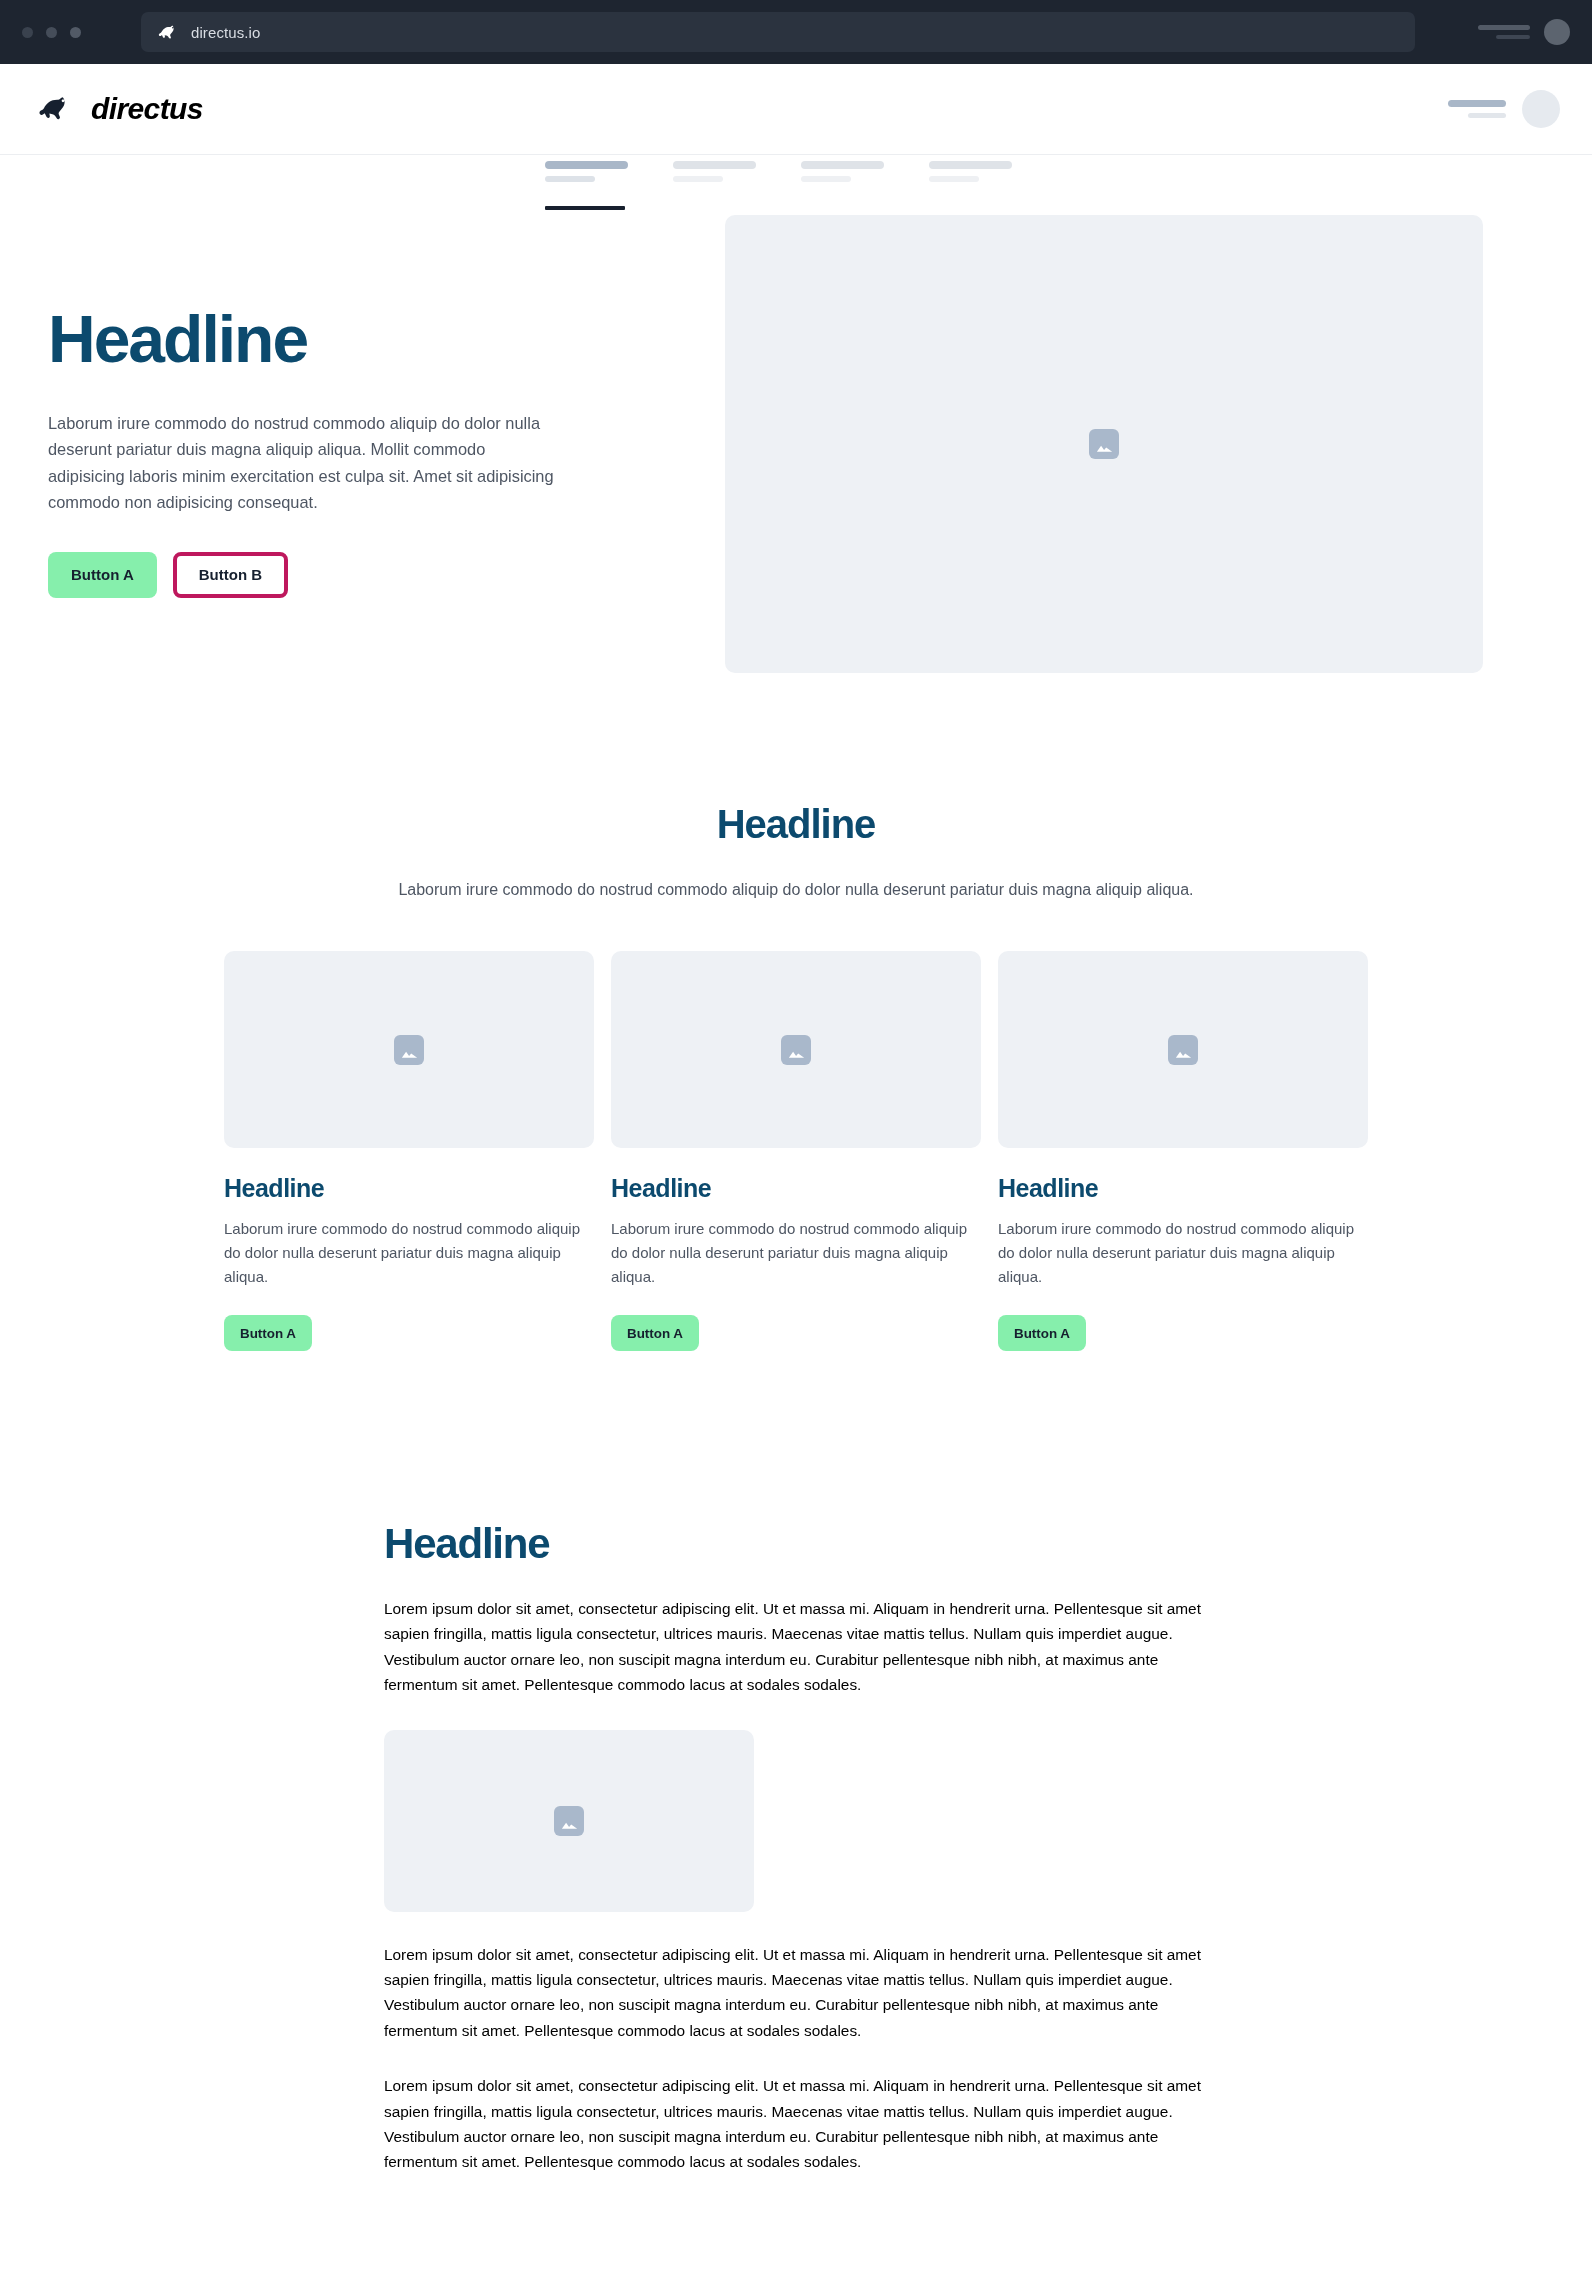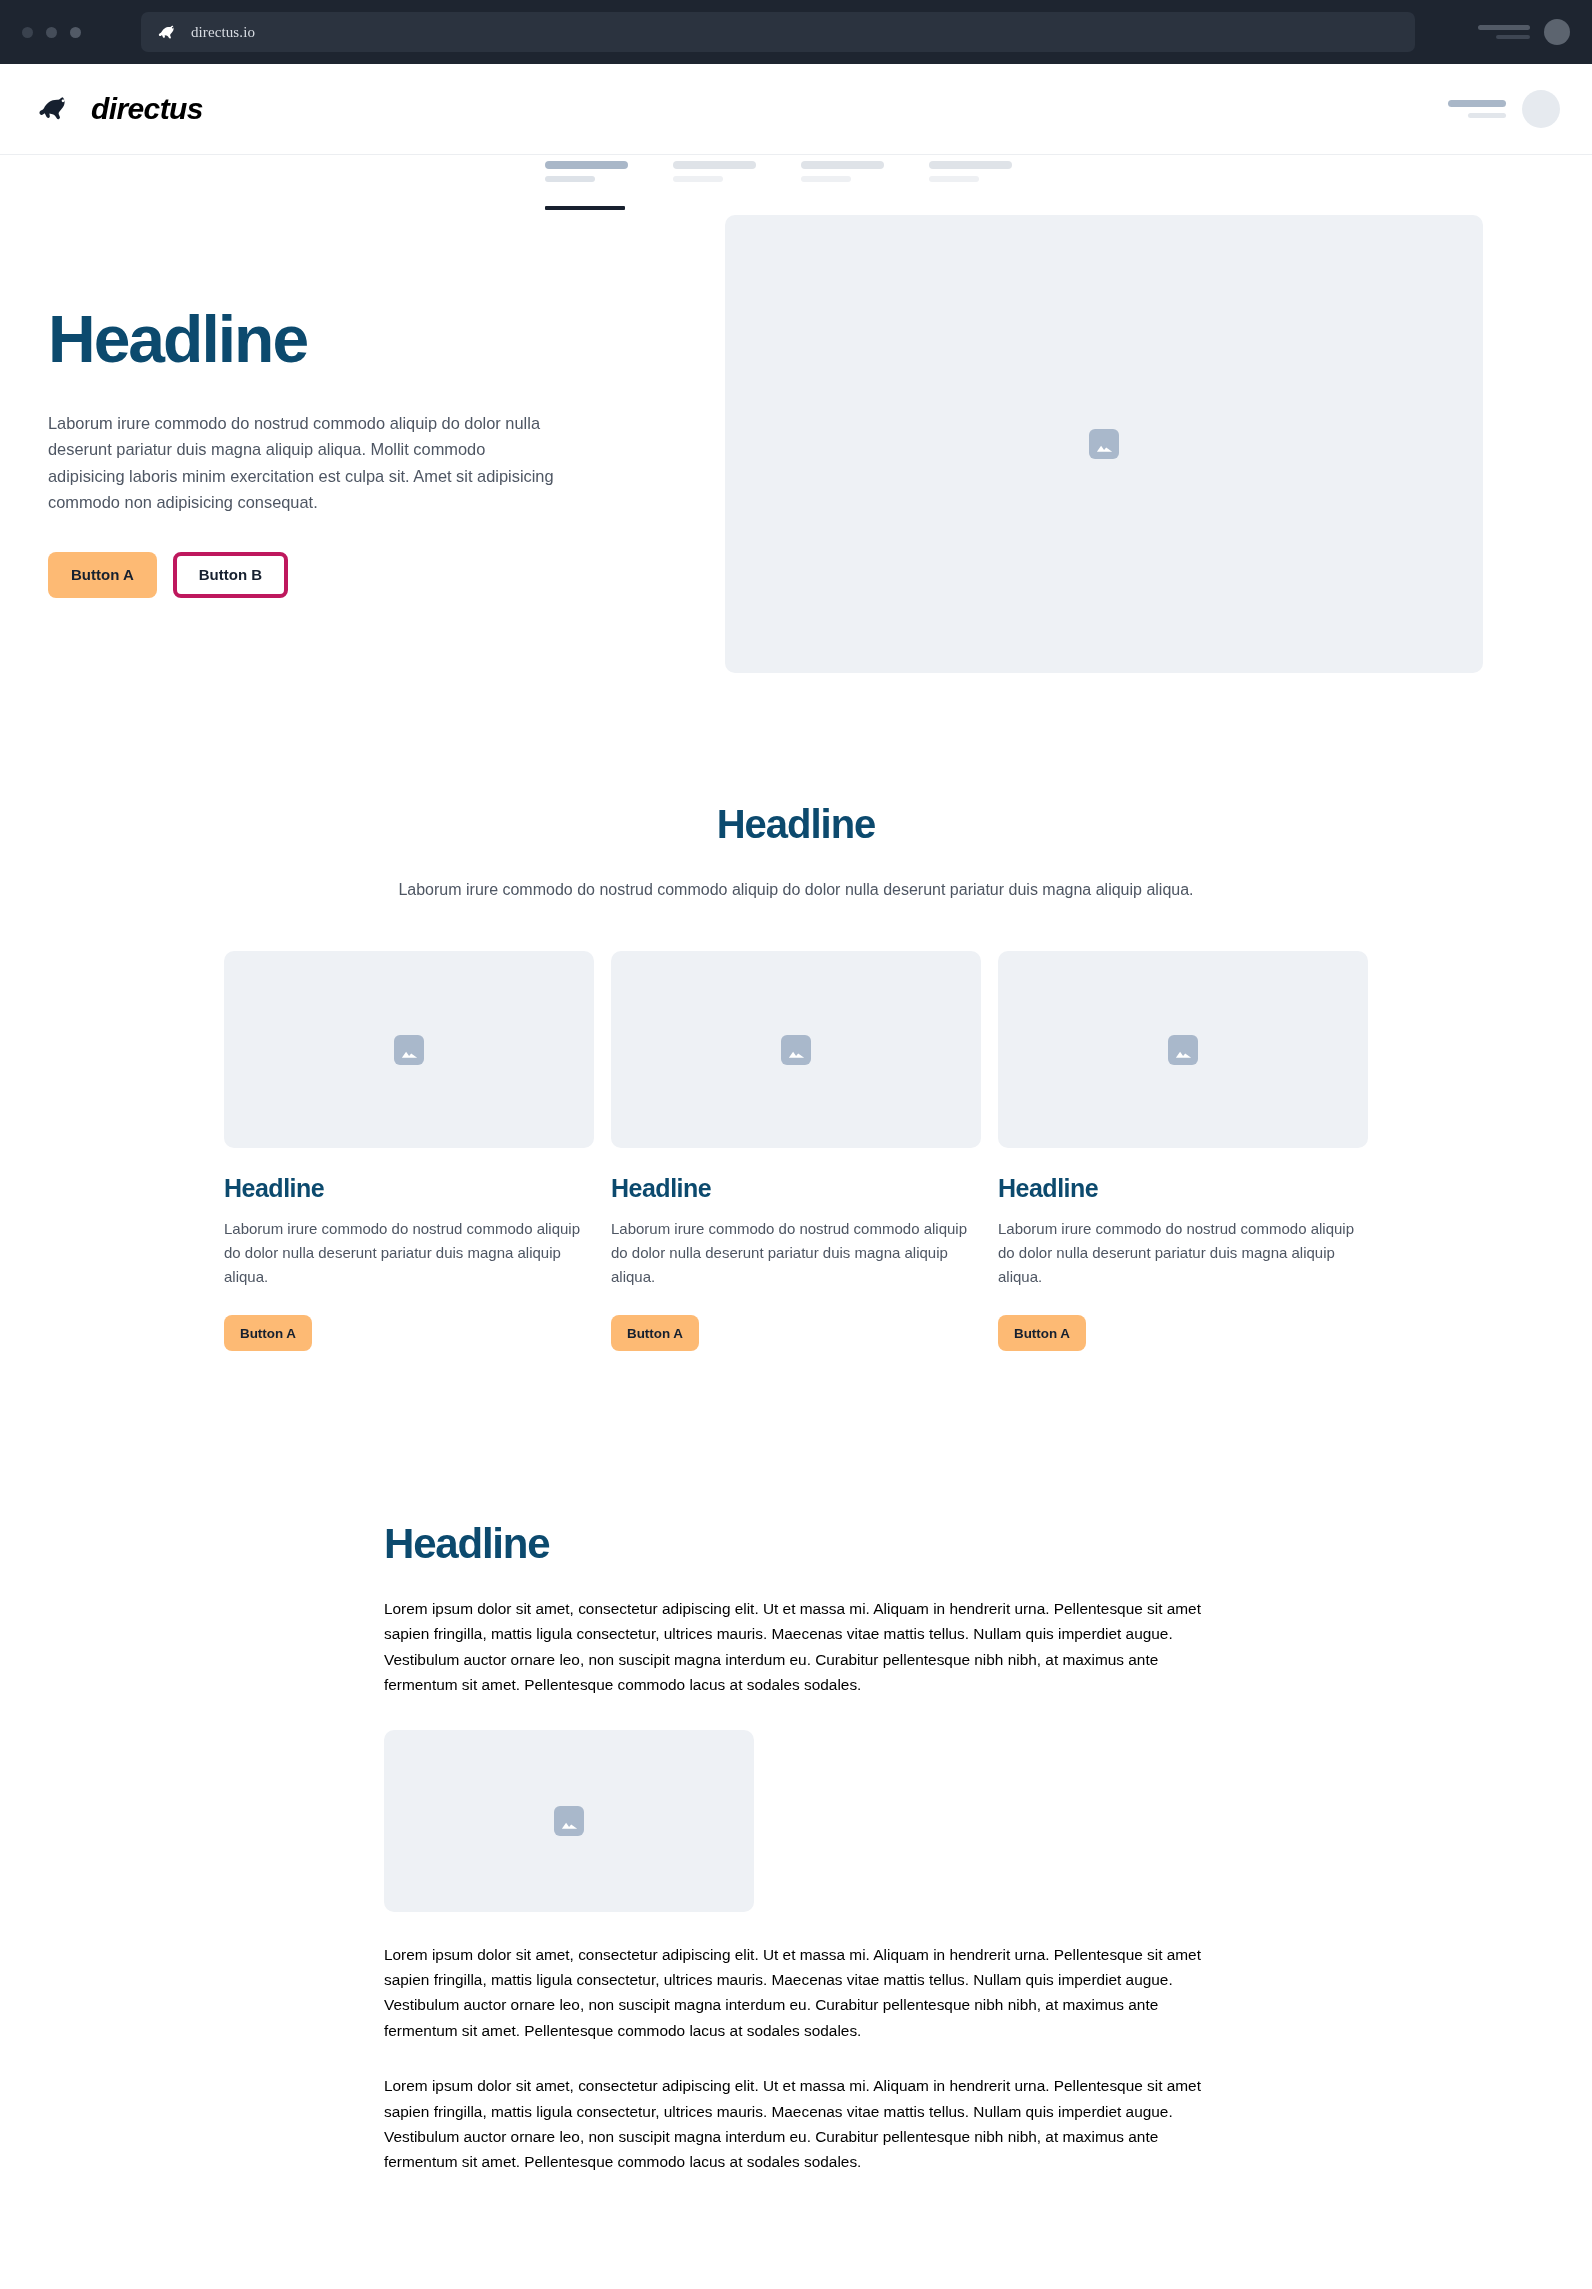--- a/index.html
+++ b/index.html
@@ -13,21 +13,20 @@
   }
 
   
   .browser-bar {
     height: 64px;
     background: #1e2530;
     display: flex;
     align-items: center;
     padding: 16px 22px;
     position: relative;
-    font-family: Liberation Serif, serif;
   }
   .traffic-lights { display: flex; gap: 13px; align-items: center; margin-right: 20px; }
   .dot { width: 11px; height: 11px; border-radius: 50%; }
   .dot.d1 { background: #3a424e; }
   .dot.d2 { background: #454d59; }
   .dot.d3 { background: #525a66; }
 
   .url-tab {
     flex: 0 1 1274px;
     height: 40px;
@@ -139,21 +138,21 @@
   .btn {
     display: inline-flex;
     align-items: center;
     justify-content: center;
     font-weight: 700;
     color: #16202f;
     border-radius: 8px;
     cursor: pointer;
     white-space: nowrap;
   }
-  .btn-primary { background: #fdba74; border: 1px solid transparent; }
+  .btn-primary { background: #86efac; border: 1px solid transparent; }
   .btn-secondary { background: #ffffff; border: 4px solid #be185d; }
 
   h1, h2, h3 { color: #0c4a6e; }
 
   
   .hero {
     display: flex;
     padding: 60px 48px 0 48px;
     gap: 60px;
   }

